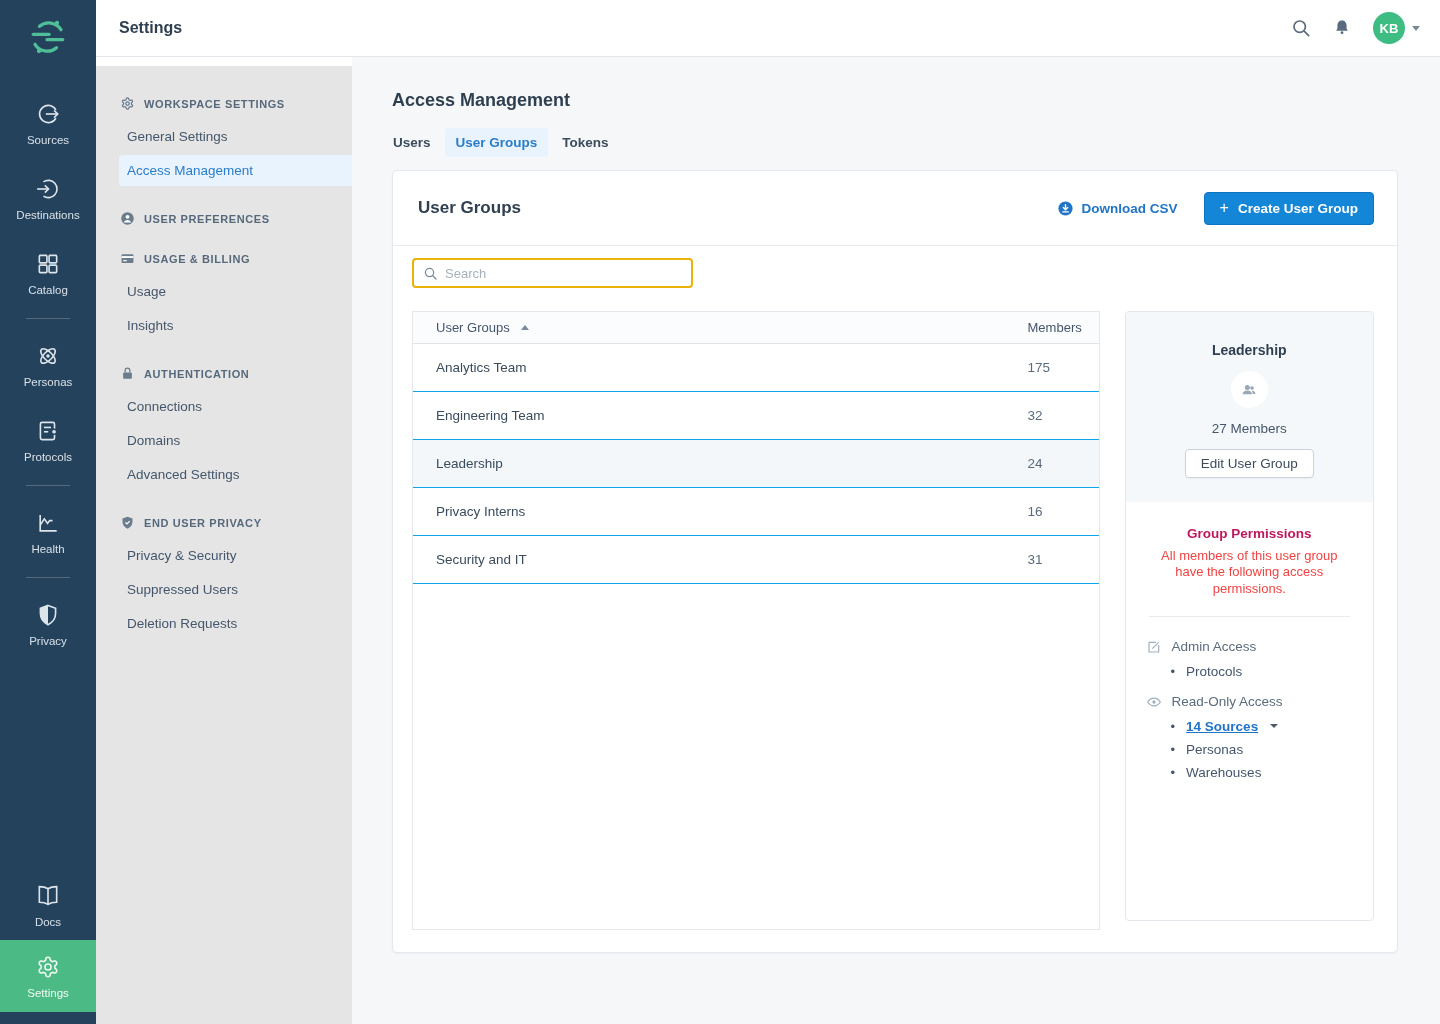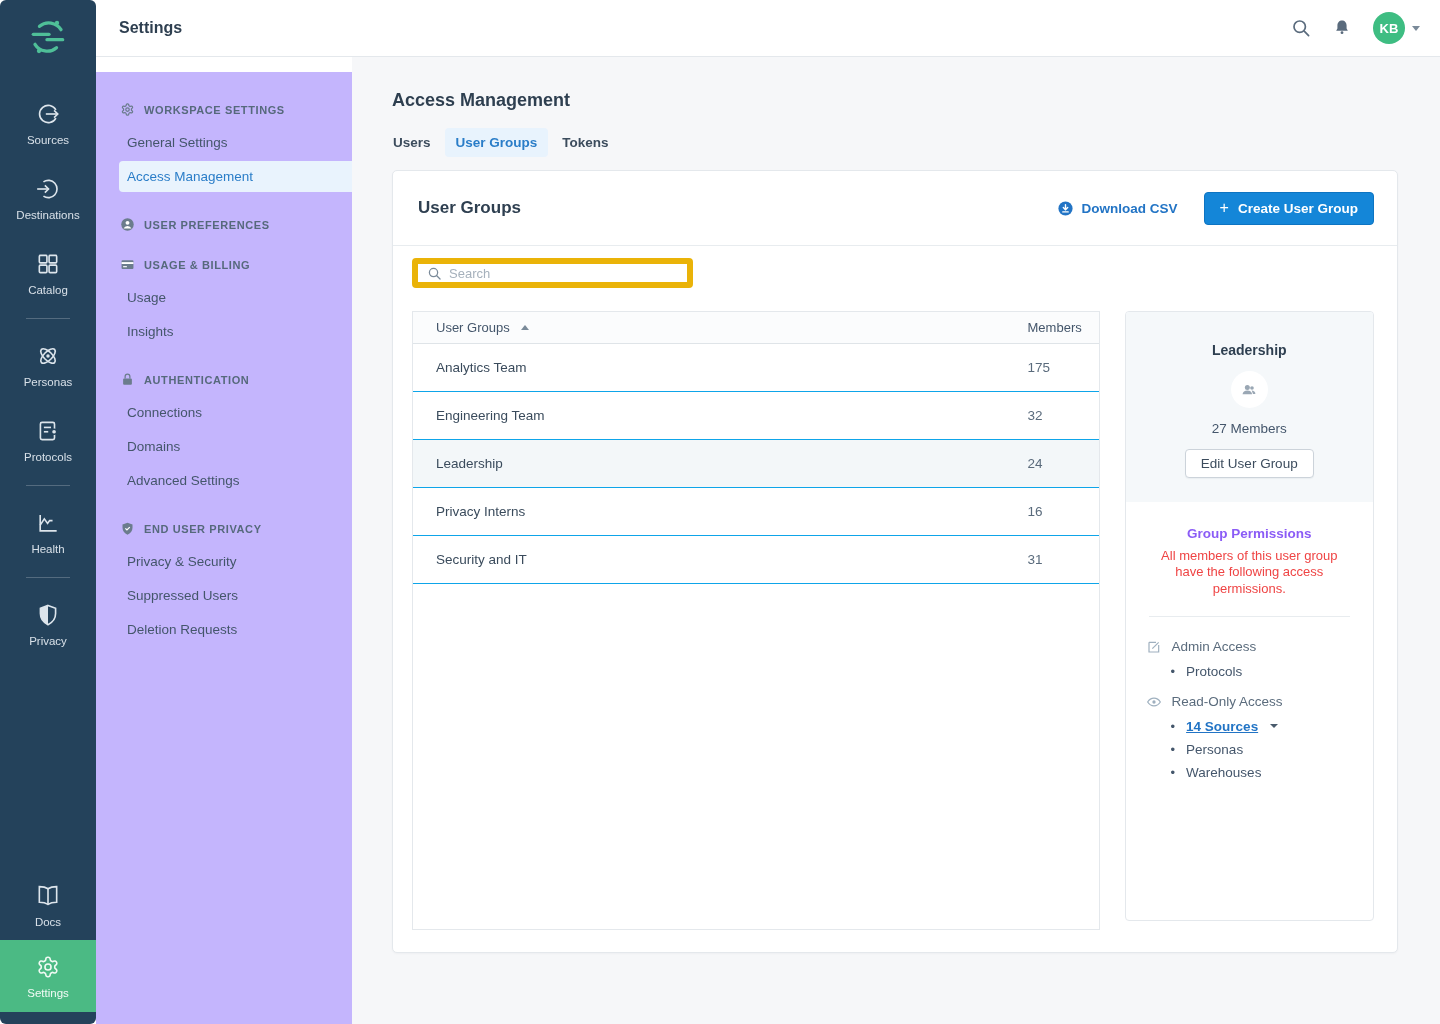--- a/index.html
+++ b/index.html
@@ -4,21 +4,21 @@
 <style>
   * { box-sizing: border-box; margin: 0; padding: 0; }
   html,body { width:1440px; height:1024px; }
   body {
     font-family: "Liberation Sans", sans-serif;
     background:#fff; color:#44566b; overflow:hidden; position:relative;
   }
   
   .rail {
     position:absolute; left:0; top:0; width:96px; height:1024px;
-    background:#24425b; display:flex; flex-direction:column; align-items:center;border-radius:6px;
+    background:#24425b; display:flex; flex-direction:column; align-items:center;
   }
   .rail-logo { margin:17px 0 22px; width:40px; height:40px; }
   .rail-item {
     width:96px; padding:9px 0 8px; margin-top:13px;
     display:flex; flex-direction:column; align-items:center; gap:7px;
     color:#dde5ec; cursor:pointer;
   }
   .rail-item .lbl { font-size:11.5px; color:#d8e0e8; }
   .rail-item svg { width:26px; height:26px; stroke:#dde5ec; fill:none; stroke-width:1.5; }
   .rail-div { width:44px; height:1px; background:rgba(255,255,255,.22); margin:14px auto 2px; }
@@ -39,22 +39,22 @@
   .topbar-right { margin-left:auto; display:flex; align-items:center; gap:21px; padding-right:20px; }
   .icon-btn { width:20px; height:20px; color:#5a6b7d; cursor:pointer; }
   .icon-btn svg { width:20px; height:20px; }
   .avatar-wrap { display:flex; align-items:center; gap:7px; cursor:pointer; }
   .avatar { width:32px; height:32px; border-radius:50%; background:#3ebd82; color:#fff;
     font-size:13px; font-weight:700; display:flex; align-items:center; justify-content:center; }
   .caret-down { width:0; height:0; border-left:4.5px solid transparent; border-right:4.5px solid transparent; border-top:5px solid #7a8a99; }
 
   
   .subnav {
-    position:absolute; left:96px; top:72px; width:288px; bottom:0;
-    background:#c4b5fd; border-right:1px solid #e4e8ec; padding-top:4px;
+    position:absolute; left:96px; top:66px; width:288px; bottom:0;
+    background:#e5e5e5; border-right:1px solid #e4e8ec; padding-top:4px;
   }
   .nav-section { margin-top:25px; }
   .nav-section:first-child { margin-top:26px; }
   .nav-head {
     display:flex; align-items:center; gap:9px; padding-left:24px; margin-bottom:10px;
     font-size:11px; font-weight:700; letter-spacing:.6px; color:#56697c; text-transform:uppercase;
   }
   .nav-head svg { width:15px; height:15px; flex:none; }
   .nav-item {
     margin:0 25px 3px 23px; padding:8px 8px; border-radius:4px;
@@ -85,21 +85,21 @@
   .btn-primary {
     background:#1486d8; border:1px solid #0d74c2; color:#fff; border-radius:4px;
     height:33px; padding:0 15px; font-size:13.5px; font-weight:600;
     display:flex; align-items:center; gap:9px; cursor:pointer;
     font-family:"Liberation Sans", sans-serif;
   }
   .btn-primary .plus { font-size:16px; font-weight:400; line-height:1; }
 
   .card-body { padding:12px 23px 24px 19px; }
   .search-box {
-    width:281px; height:30px; border:6px solid #eab308; border-radius:4px; background:#fff;
+    width:281px; height:30px; border:2px solid #eab308; border-radius:4px; background:#fff;
     display:flex; align-items:center; padding:0 9px; gap:7px;
   }
   .search-box svg { width:15px; height:15px; color:#7a8a99; flex:none; }
   .search-box input {
     border:none; outline:none; flex:1; font-size:13px; color:#3c4c5d;
     font-family:"Liberation Sans", sans-serif; background:transparent;
   }
   .search-box input::placeholder { color:#a6b1bc; }
 
   .body-flex { display:flex; gap:25px; margin-top:23px; }
@@ -122,21 +122,21 @@
   .detail-avatar { width:37px; height:37px; border-radius:50%; background:#fff; margin:13px auto 0;
      display:flex; align-items:center; justify-content:center; }
   .detail-avatar svg { width:20px; height:20px; fill:#9aa7b4; }
   .detail-members { font-size:13.5px; color:#44566b; margin-top:13px; }
   .btn-secondary {
     margin-top:13px; background:#fff; border:1px solid #ccd3da; border-radius:4px;
     height:29px; padding:0 15px; font-size:13.5px; color:#3c4c5d; cursor:pointer;
     font-family:"Liberation Sans", sans-serif; box-shadow:0 1px 1px rgba(40,60,80,.05);
   }
   .detail-perms { padding:24px 20px; }
-  .perms-title { text-align:center; font-size:13.5px; font-weight:700; color:#8b5cf6; }
+  .perms-title { text-align:center; font-size:13.5px; font-weight:700; color:#be185d; }
   .perms-desc { text-align:center; font-size:13px; color:#ef4444; line-height:1.25; margin-top:7px; }
   .perms-hr { border:none; border-top:1px solid #e8ecef; margin:19px 3px 22px; }
   .perm-label { display:flex; align-items:center; gap:10px; font-size:13.5px; color:#5b6c7d; }
   .perm-label svg { width:16px; height:16px; flex:none; }
   .perm-list { list-style:none; margin:9px 0 0 0; padding-left:25px; }
   .perm-list li { display:flex; align-items:center; gap:11px; font-size:13.5px; color:#44566b; margin-bottom:8px; }
   .perm-list .dot { color:#44566b; font-size:13px; }
   .perm-group + .perm-group { margin-top:15px; }
   .src-link { color:#2274c5; text-decoration:underline; cursor:pointer;font-weight:bold; }
   .caret-sm { width:0; height:0; border-left:4px solid transparent; border-right:4px solid transparent; border-top:4.5px solid #4a5b6c; margin-left:1px; }

